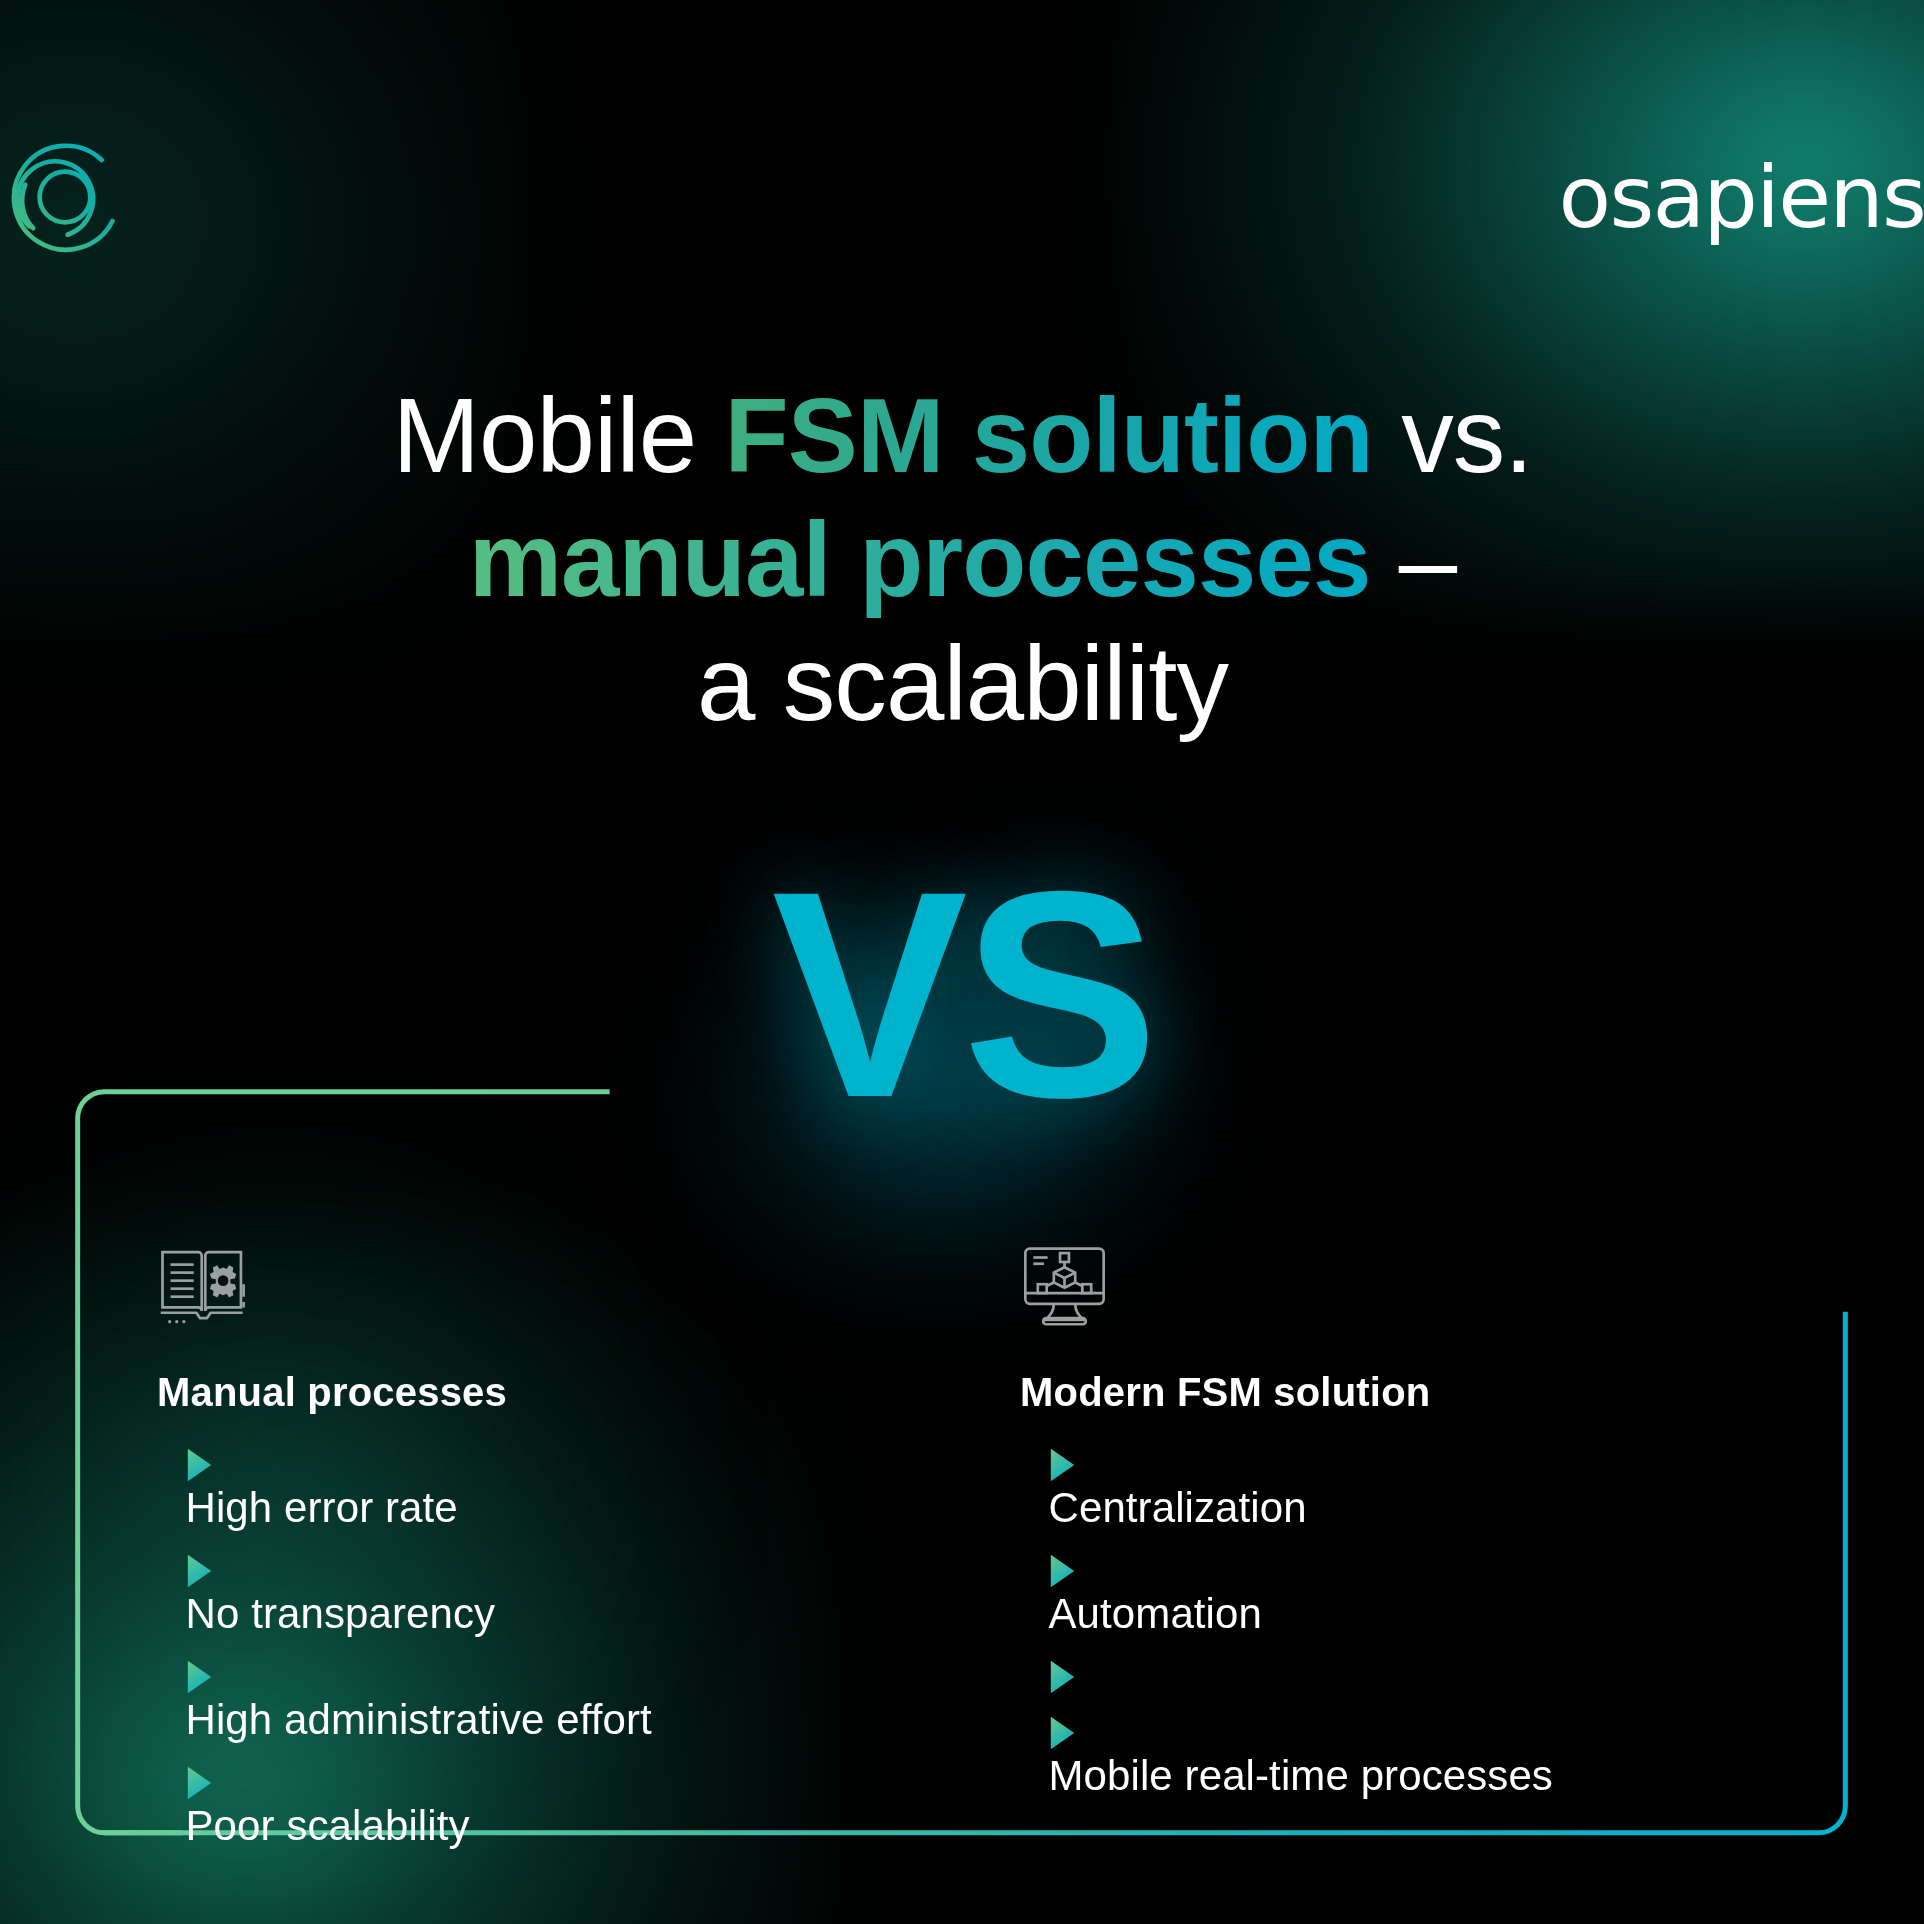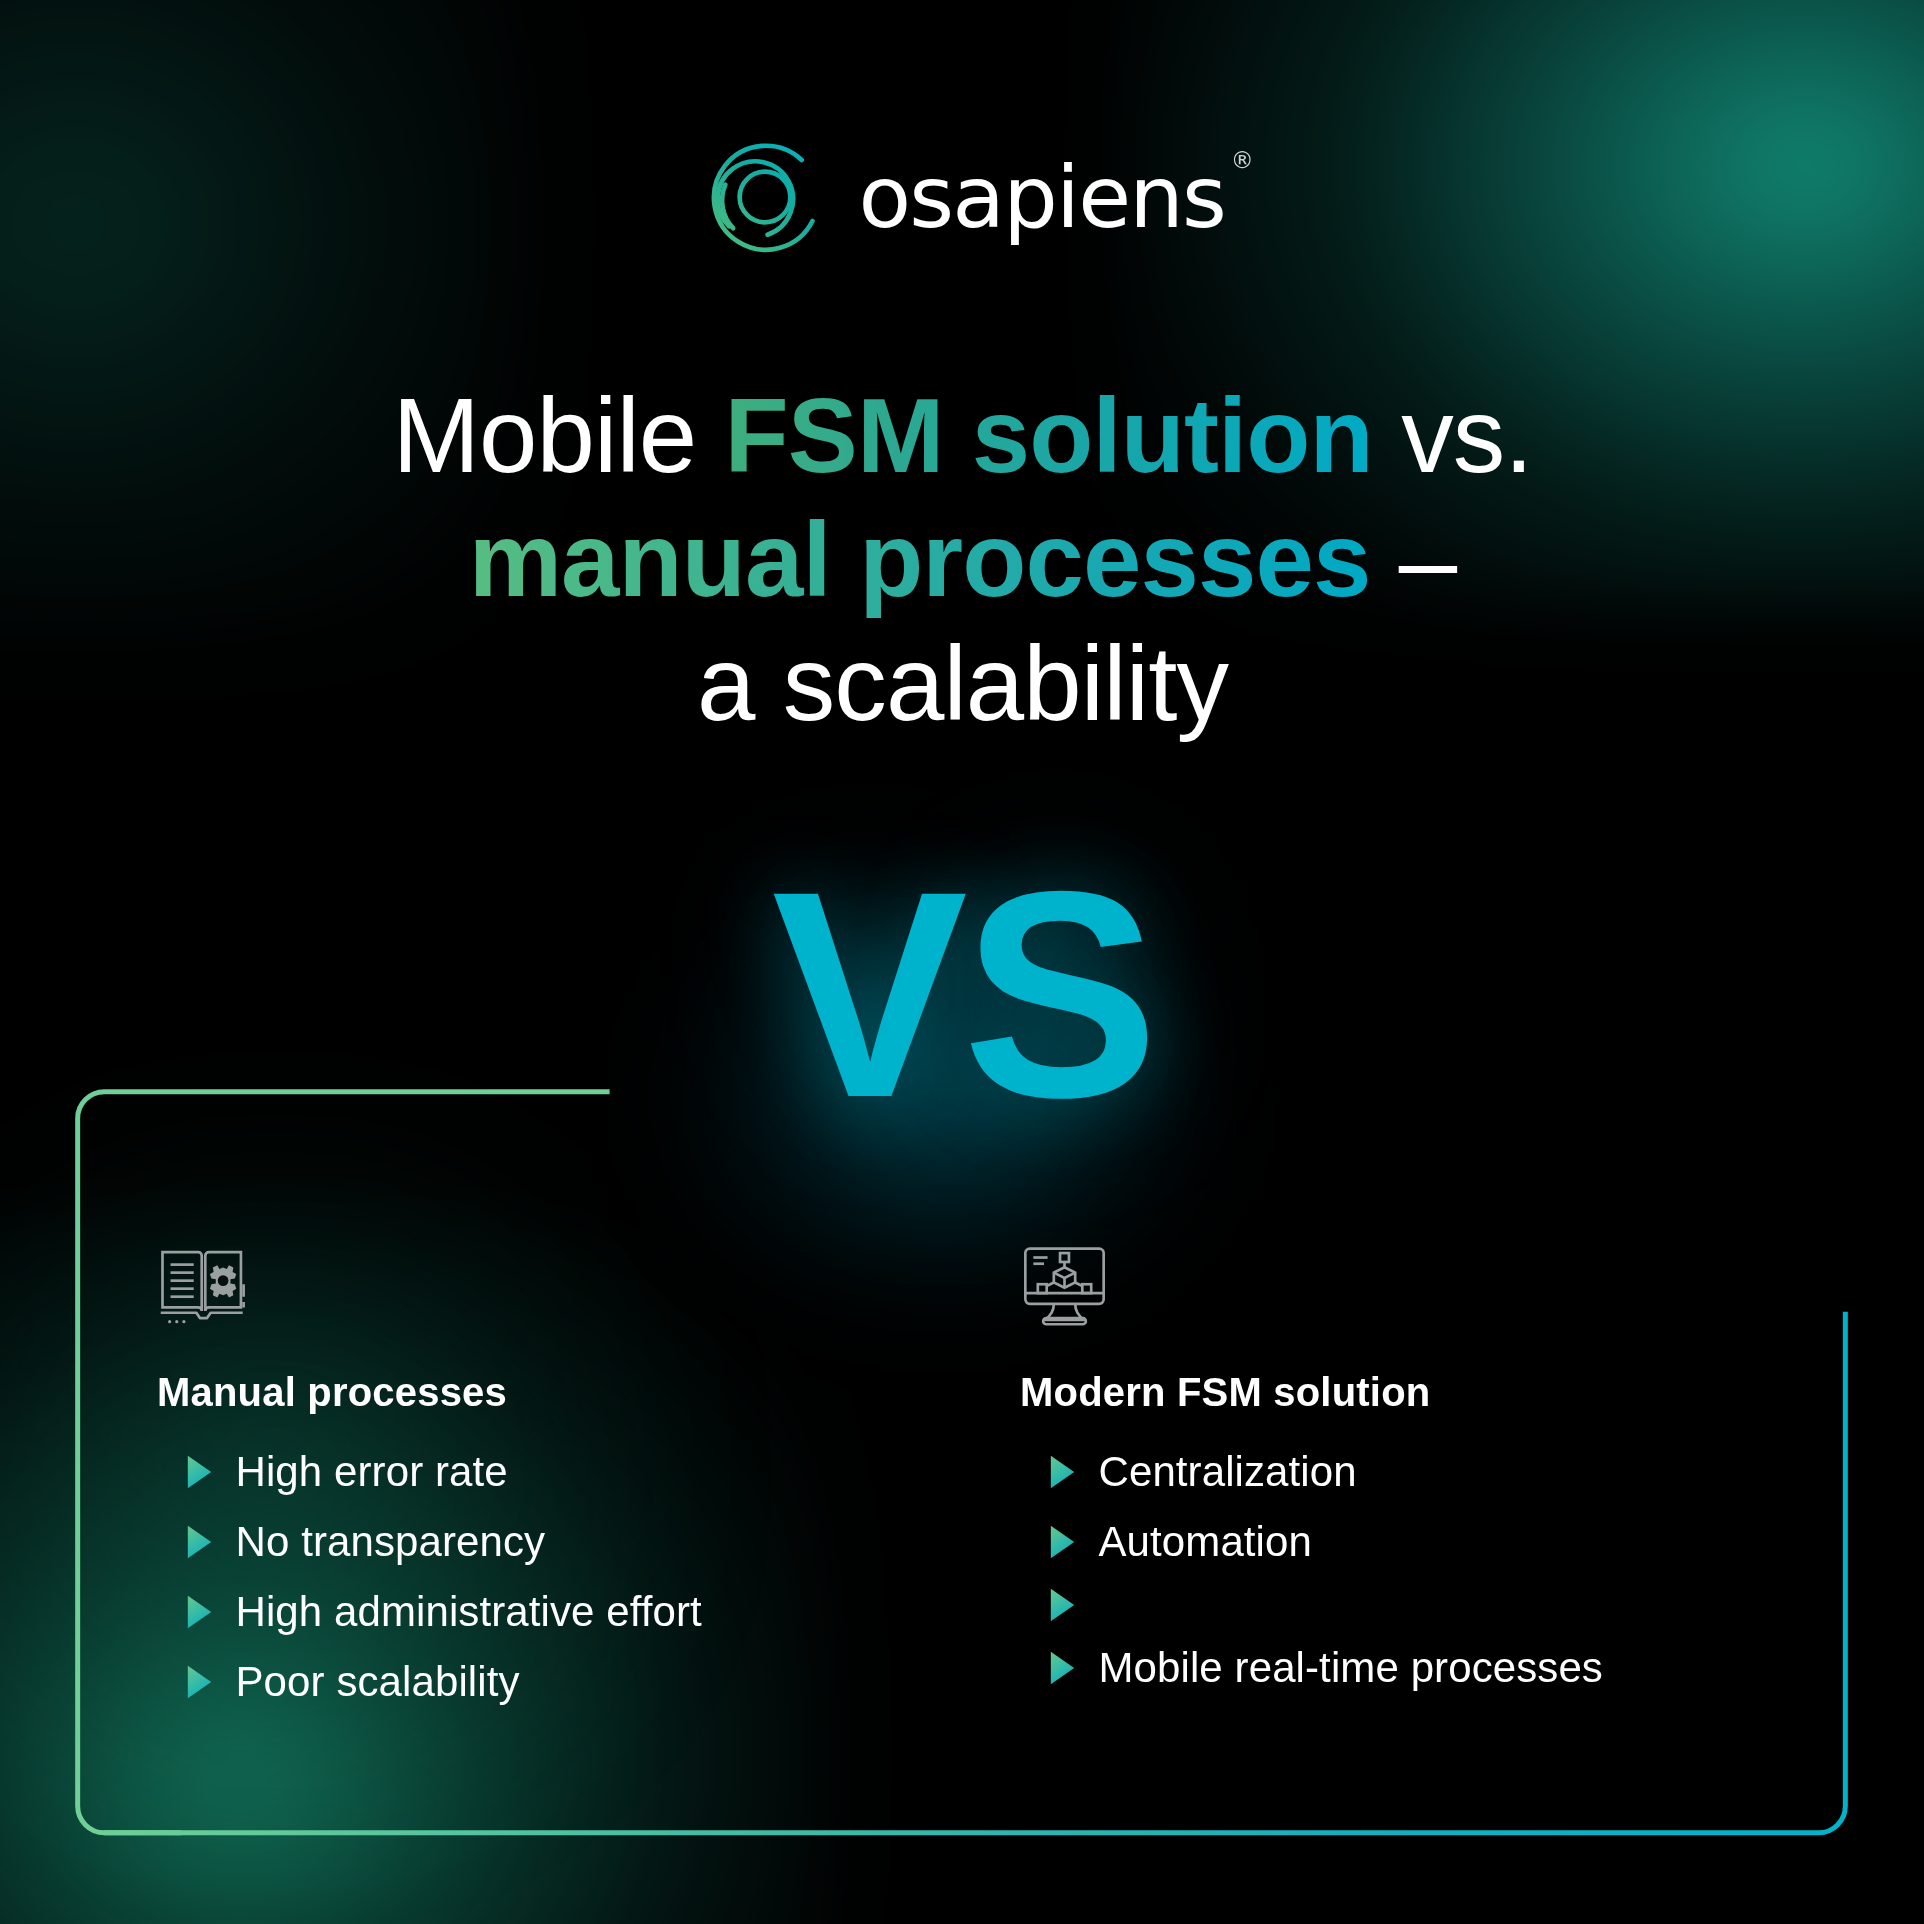--- a/index.html
+++ b/index.html
@@ -77,21 +77,21 @@
 
   
   .content { position:absolute; inset:0; }
 
   
   .logo-row {
     position:absolute;
     top:132px; left:0; right:0;
     display:flex;
     align-items:center;
-    justify-content:center;
+    justify-content:space-between;
     gap:28.5px;
   }
   .logo-mark { width:130px; height:130px; display:block; }
 
   .wordmark {
     position:relative;
     color:#ffffff;
     font-size:86px;
     font-weight:400;
     letter-spacing:-1.8px;
@@ -175,23 +175,22 @@
     font-size:40px;
     font-weight:700;
     margin-bottom:32px;
     letter-spacing:0.2px;
     font-family:"Liberation Sans", sans-serif;
   }
 
   .bullets { list-style:none; padding-left:28.5px; }
   .bullet {
     display:flex;
-    align-items:center;
-    gap:23px;
     margin-bottom:19.6px;
+    flex-direction:column;
   }
   .bullet-arrow {
     flex:0 0 auto;
     width:27px; height:36px;
     display:block;
   }
   .bullet-text {
     color:#ffffff;
     font-size:42px;
     font-weight:300;

